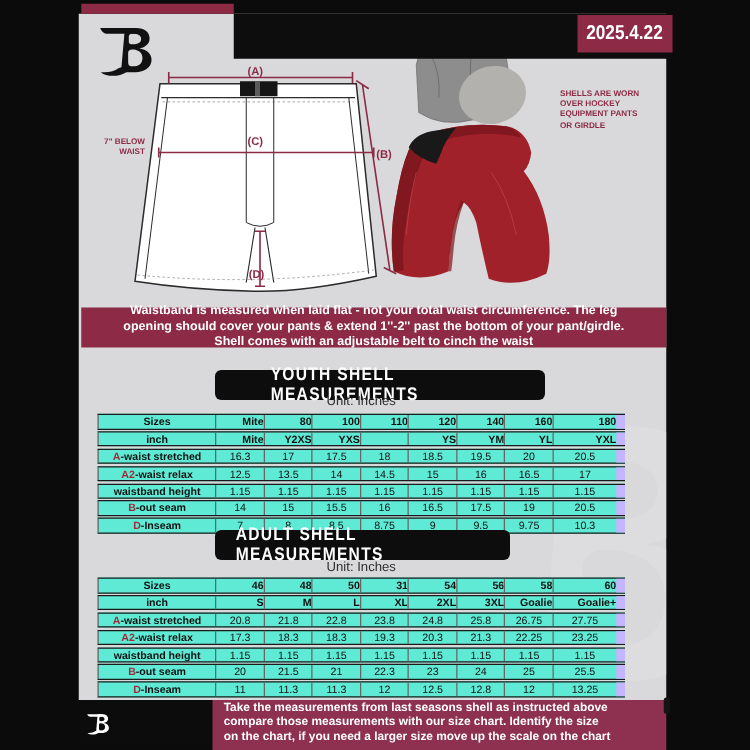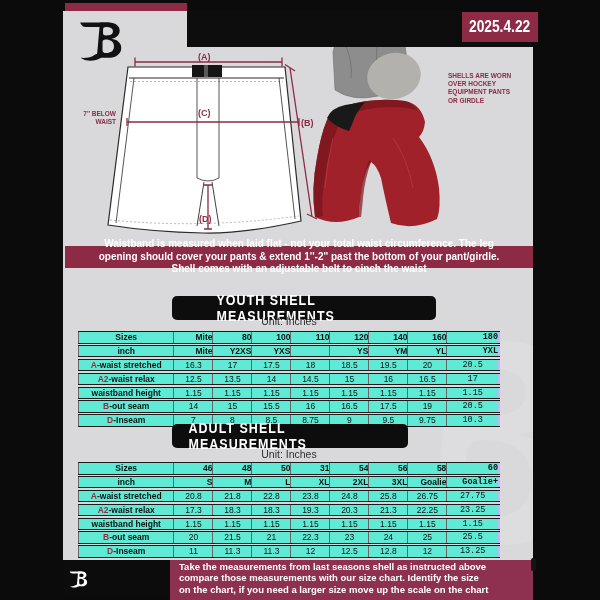--- a/index.html
+++ b/index.html
@@ -23,21 +23,21 @@
 
   
   .diagram-svg{left:63px;top:38px;width:470px;height:207px;z-index:1;}
   .meas-label{font-size:9px;font-weight:bold;color:#8c2b45;z-index:2;}
   .note-below-waist{left:62px;top:110px;width:54px;font-size:6.5px;line-height:8px;font-weight:bold;
                     color:#8c2b45;text-align:right;z-index:2;}
   .shell-caption{left:448px;top:72px;width:72px;font-size:6.5px;line-height:8.2px;font-weight:bold;
                  color:#8c2b45;z-index:2;}
 
   
-  .banner{left:65px;top:246px;width:468px;height:22px;background:#8d2b46;z-index:2;
+  .banner{left:65px;top:246px;width:468px;height:32px;background:#8d2b46;z-index:2;
           color:#fff;font-size:10px;line-height:12.4px;font-weight:bold;text-align:center;
           display:flex;align-items:center;justify-content:center;}
 
   
   .pill{width:236px;height:24px;background:#0d0d0d;border-radius:5px;z-index:2;
         display:flex;align-items:center;justify-content:center;}
   .pill span{color:#fff;font-size:14.5px;font-weight:bold;letter-spacing:1.2px;}
   .pill-youth{left:172px;top:296px;padding-left:28px;}
   .pill-adult{left:172px;top:424px;}
   .unit{width:120px;text-align:center;font-size:10.5px;color:#2e2e30;z-index:2;}
@@ -46,21 +46,21 @@
 
   
   .sz-table{left:78px;width:422px;z-index:2;}
   .table-youth{top:331px;}
   .table-adult{top:462px;}
   .t-row{display:flex;background:#5eead4;border-top:1.5px solid #1b1b1b;border-bottom:1.5px solid #1b1b1b;
          margin-bottom:1.4px;}
   .t-cell{height:10.5px;line-height:10.5px;font-size:8.5px;text-align:center;color:#111;overflow:hidden;}
   .t-label{width:97px;font-weight:bold;border-left:1px solid #666;}
   .t-val{width:39px;border-left:1px solid #666;}
-  .t-last{width:52px;border-right:2px solid #c4b5fd;font-family:Liberation Mono, monospace;}
+  .t-last{width:52px;border-right:7px solid #c4b5fd;}
   .t-bold{font-weight:bold;text-align:right;}
   .prefix{color:#9e2b3b;}
 
   
   .watermark{position:absolute;left:250px;top:270px;width:300px;height:300px;opacity:0.5;}
 
   
   .footer-black{left:63px;top:560px;width:470px;height:35px;background:#0c0c0c;z-index:2;}
   .footer-maroon{left:170px;top:560px;width:363px;height:51px;background:#8e3150;z-index:3;
                  color:#fff;font-size:9.5px;line-height:11.4px;font-weight:bold;

